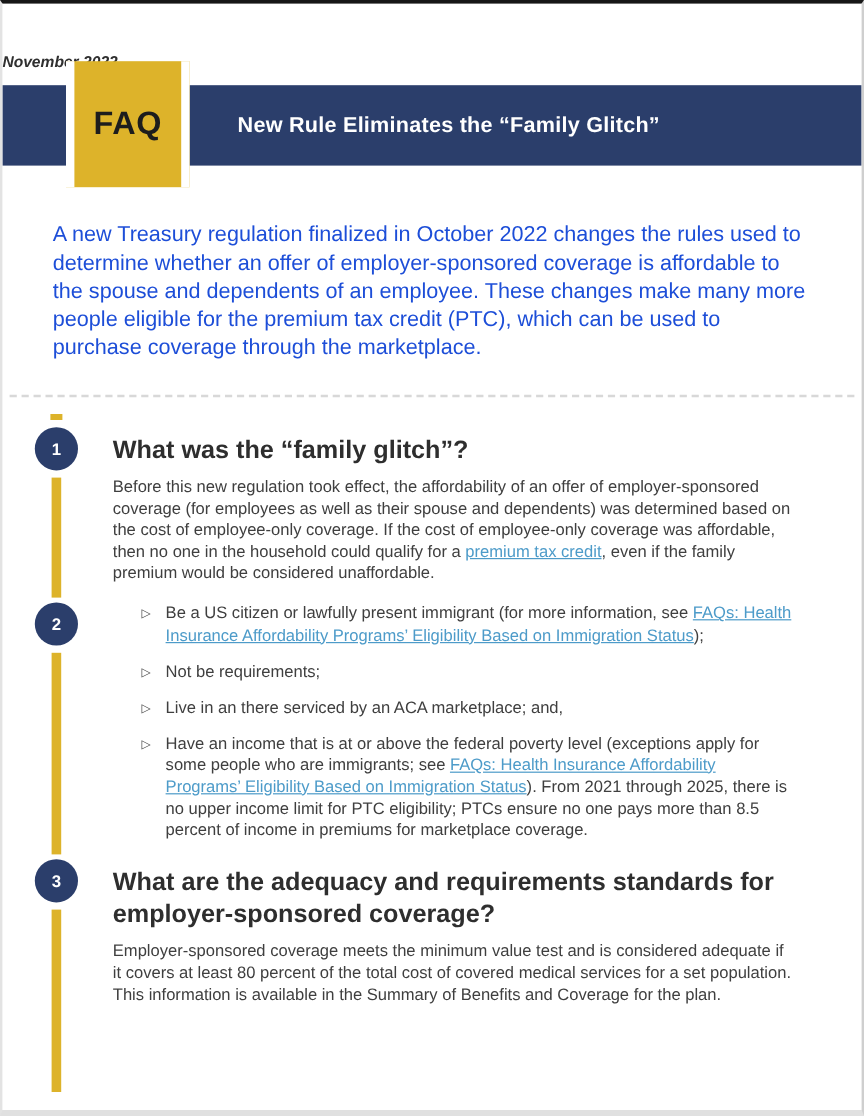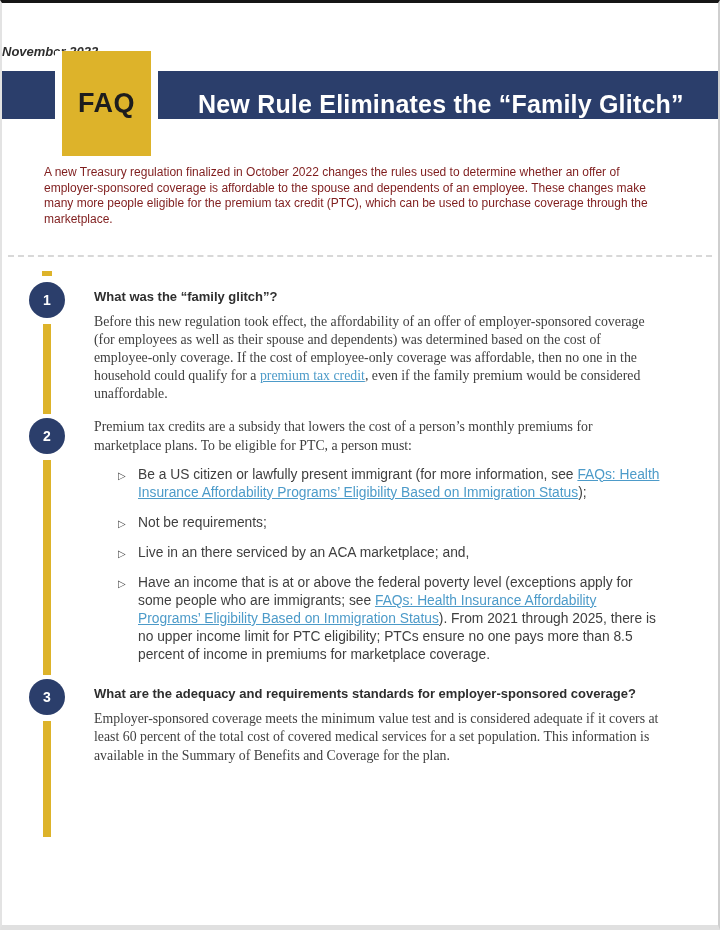--- a/index.html
+++ b/index.html
@@ -8,43 +8,43 @@
   .page {
     width: 720px; height: 930px; background: #ffffff; overflow: hidden; position: relative;
     border-top: 3px solid #161616;
     border-left: 2px solid #e3e3e3;
     border-right: 2px solid #cfcfcf;
     border-bottom: 5px solid #e0e0e0;
   }
   
   .date-row { margin-top: 41px; padding-right: 36px; 
     font-size: 13px; font-style: italic; font-weight: bold; color: #2f2f2f; height: 18px; }
-  .banner { position: relative; margin-top: 9px; height: 48px; background: var(--navy); }
+  .banner { position: relative; margin-top: 9px; height: 67px; background: var(--navy); }
   .banner-title { padding-left: 196px; line-height: 67px; color: #ffffff;
-    font-size: 25px; font-weight: bold; letter-spacing: 0.2px; white-space: nowrap; }
+    font-size: 18px; font-weight: bold; letter-spacing: 0.2px; white-space: nowrap; }
   .faq-badge { position: absolute; left: 53px; top: -20px; width: 103px; height: 105px;
     background: var(--gold); border-left: 7px solid #ffffff; border-right: 7px solid #ffffff;
     display: flex; align-items: center; justify-content: center;
     font-size: 27px; font-weight: bold; color: #1d1d1d; letter-spacing: 0.5px; }
   
-  .intro { margin: 46px 44px 0 42px; font-size: 12px; line-height: 1.31; color: #7f1d1d; }
+  .intro { margin: 46px 44px 0 42px; font-size: 18px; line-height: 1.31; color: #1d4ed8; }
   .divider { margin: 27px 6px 0 6px; border-top: 2px dashed #d8d8d8; }
   
   .sections { margin-top: 25px; }
   .qa { position: relative; padding-left: 92px; padding-right: 58px; margin-bottom: 15px; }
   .num { position: absolute; left: 27px; top: 0; width: 36px; height: 36px; border-radius: 50%;
     background: var(--navy); color: #ffffff; font-size: 14px; font-weight: bold;
     display: flex; align-items: center; justify-content: center; z-index: 2; }
   .qa--first .num::before { content: ""; position: absolute; left: 13px; top: -11px;
     width: 10px; height: 5px; background: var(--gold); }
   .rail { position: absolute; left: 41px; top: 42px; bottom: -11px; width: 8px; background: var(--gold); z-index: 1; }
   .qa--last .rail { bottom: -72px; }
-  .q { font-size: 13px; font-weight: bold; color: #2e2e2e; line-height: 1.25;
+  .q { font-size: 21px; font-weight: bold; color: #2e2e2e; line-height: 1.25;
     margin: 0 0 8px 0; padding-top: 7px; }
-  .body { font-size: 13.8px; line-height: 1.31; color: #3f3f3f; margin: 0 0 11px 0; font-family: Liberation Serif, serif; }
+  .body { font-size: 13.8px; line-height: 1.31; color: #3f3f3f; margin: 0 0 11px 0; }
   .bullet { display: flex; margin: 0 0 12px 0; padding-left: 24px; font-size: 13.8px;
     line-height: 1.31; color: #3f3f3f; }
   .marker { flex: none; width: 20px; font-size: 10px; color: #4a4a4a; padding-top: 3px; }
   .btext { flex: 1; }
   .link { color: #4d9bc9; text-decoration: underline; }
   :root { --navy: #2b3e6b; --gold: #ddb32a; }
 </style>
 </head>
 <body>
 
@@ -64,21 +64,20 @@
   <div class="sections">
       <section class="qa qa--first">
         <div class="num">1</div>
         <div class="rail"></div>
         <h3 class="q">What was the “family glitch”?</h3>
         <p class="body">Before this new regulation took effect, the affordability of an offer of employer-sponsored coverage (for employees as well as their spouse and dependents) was determined based on the cost of employee-only coverage. If the cost of employee-only coverage was affordable, then no one in the household could qualify for a <a class="link" href="#">premium tax credit</a>, even if the family premium would be considered unaffordable.</p>
       </section>
       <section class="qa">
         <div class="num">2</div>
         <div class="rail"></div>
-        <p class="body">Premium tax credits are a subsidy that lowers the cost of a person’s monthly premiums for marketplace plans. To be eligible for PTC, a person must:</p>
         <div class="bullet">
           <span class="marker">▷</span>
           <span class="btext">Be a US citizen or lawfully present immigrant (for more information, see <a class="link" href="#">FAQs: Health Insurance Affordability Programs’ Eligibility Based on Immigration Status</a>);</span>
         </div>
         <div class="bullet">
           <span class="marker">▷</span>
           <span class="btext">Not be requirements;</span>
         </div>
         <div class="bullet">
           <span class="marker">▷</span>
@@ -86,17 +85,17 @@
         </div>
         <div class="bullet">
           <span class="marker">▷</span>
           <span class="btext">Have an income that is at or above the federal poverty level (exceptions apply for some people who are immigrants; see <a class="link" href="#">FAQs: Health Insurance Affordability Programs’ Eligibility Based on Immigration Status</a>). From 2021 through 2025, there is no upper income limit for PTC eligibility; PTCs ensure no one pays more than 8.5 percent of income in premiums for marketplace coverage.</span>
         </div>
       </section>
       <section class="qa qa--last">
         <div class="num">3</div>
         <div class="rail"></div>
         <h3 class="q">What are the adequacy and requirements standards for employer-sponsored coverage?</h3>
-        <p class="body">Employer-sponsored coverage meets the minimum value test and is considered adequate if it covers at least 60 percent of the total cost of covered medical services for a set population. This information is available in the Summary of Benefits and Coverage for the plan.</p>
+        <p class="body">Employer-sponsored coverage meets the minimum value test and is considered adequate if it covers at least 80 percent of the total cost of covered medical services for a set population. This information is available in the Summary of Benefits and Coverage for the plan.</p>
       </section>
     </div>
 
 </div>
 
 </body></html>

